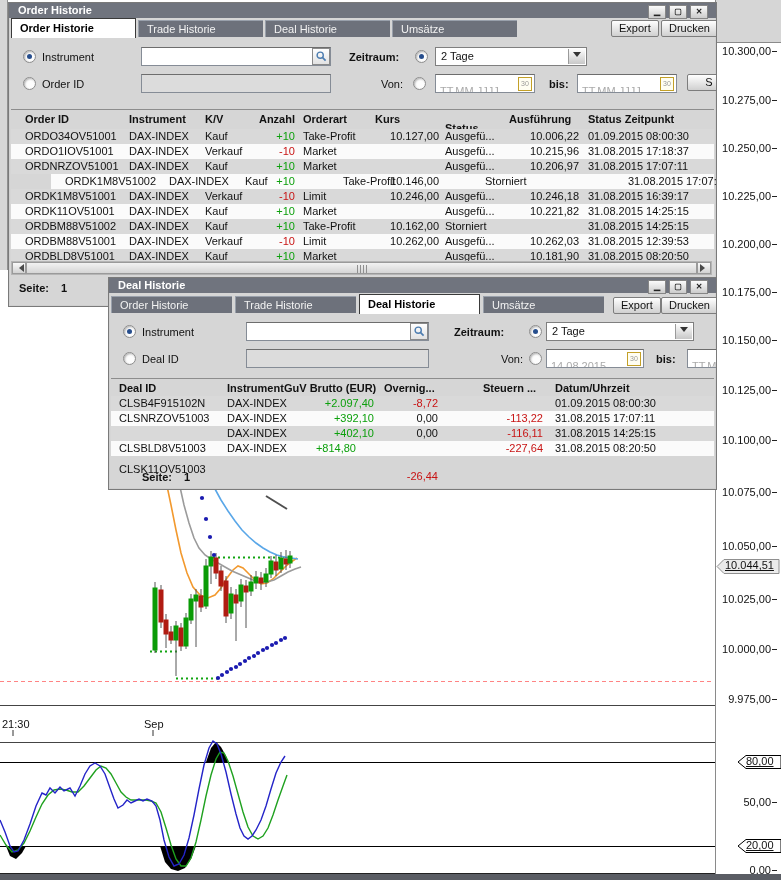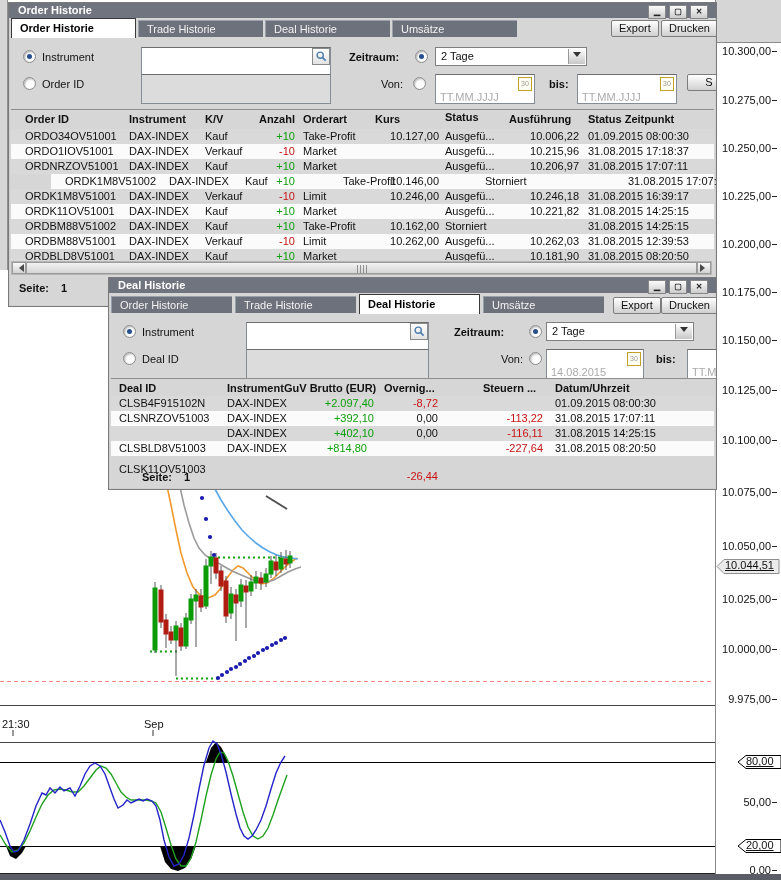--- a/index.html
+++ b/index.html
@@ -30,21 +30,21 @@
   .tabrow{position:absolute;left:0;right:0;height:19px;z-index:2;}
   .tab{position:absolute;top:2px;height:17px;background:#6d717b;color:#f2f2f2;line-height:17px;padding-left:8px;
        box-sizing:border-box;border-left:1px solid #99a0ab;border-top:1px solid #99a0ab;cursor:pointer;white-space:nowrap;overflow:hidden;}
   .tab.active{top:0;height:20px;background:#fff;color:#000;font-weight:bold;border:1px solid #3a3a3a;border-bottom:none;line-height:19px;z-index:3;}
   .btn{position:absolute;height:17px;background:linear-gradient(#ffffff,#d0d0d0);border:1px solid #7d7d7d;border-radius:2px;
        text-align:center;line-height:15px;padding:0 7px;box-sizing:border-box;cursor:pointer;z-index:4;}
   .radio{position:absolute;width:11px;height:11px;border-radius:50%;background:#fdfdfd;border:1px solid #8c8c8c;box-shadow:inset 1px 1px 2px rgba(0,0,0,.3);}
   .radio.sel::after{content:"";position:absolute;left:3px;top:3px;width:5px;height:5px;border-radius:50%;background:#274e8d;}
   .flabel{position:absolute;color:#111;white-space:nowrap;}
   .inp{position:absolute;height:19px;background:#fff;border:1px solid #858c96;border-top-color:#6d6d6d;box-sizing:border-box;
-       line-height:17px;padding:14px 4px;color:#222;white-space:nowrap;overflow:hidden;}
+       line-height:17px;padding:8px 4px;color:#222;white-space:nowrap;overflow:hidden;}
   .inp.disabled{background:#dcdcdc;}
   .inp.ph{color:#aaa;}
   .searchbtn{position:absolute;width:18px;height:17px;background:linear-gradient(#ffffff,#e2e2e2);border:1px solid #8a8a8a;
              display:flex;align-items:center;justify-content:center;cursor:pointer;box-sizing:border-box;}
   .cal{position:absolute;width:14px;height:14px;background:#fffef2;border:1px solid #c3a028;font-size:7px;color:#999;
        text-align:center;line-height:12px;box-sizing:border-box;cursor:pointer;}
   .drop{position:absolute;height:19px;background:#fff;border:1px solid #7f7f7f;box-sizing:border-box;line-height:17px;padding-left:5px;color:#111;}
   .dropbtn{position:absolute;right:1px;top:1px;bottom:1px;width:16px;background:linear-gradient(#fdfdfd,#c8c8c8);
            border-left:1px solid #9a9a9a;display:flex;align-items:center;justify-content:center;cursor:pointer;}
   .tri-down{width:0;height:0;border:4px solid transparent;border-top:5px solid #333;margin-top:4px;}
@@ -264,21 +264,21 @@
     <div class="btn" style="left:678px;top:71px;width:44px;">S</div>
 
     <div class="tzone" id="order-table" style="left:0;top:106px;width:707px;height:150px;">
         <div class="thead" style="top: 0px; height: 20px;">
           <span style="top: 3px; left: 14px;">Order ID</span>
           <span style="top: 3px; left: 118px;">Instrument</span>
           <span style="top: 3px; left: 194px;">K/V</span>
           <span style="top: 3px; right: 419px;">Anzahl</span>
           <span style="top: 3px; left: 292px;">Orderart</span>
           <span style="top: 3px; left: 364px;">Kurs</span>
-          <span style="top: 1px; left: 434px; text-align: right;">Status</span>
+          <span style="top: 12px; left: 434px; text-align: right;">Status</span>
           <span style="top: 3px; left: 498px;">Ausführung</span>
           <span style="top: 3px; left: 577px;">Status Zeitpunkt</span>
         </div>
         <div class="trow shade" style="top: 20px;">
           <span style="left: 14px;">ORDO34OV51001</span>
           <span style="left: 118px;">DAX-INDEX</span>
           <span style="left: 194px;">Kauf</span>
           <span class="pos" style="right: 419px;">+10</span>
           <span style="left: 292px;">Take-Profit</span>
           <span style="right: 275px;">10.127,00</span>
@@ -466,21 +466,21 @@
           <span style="left: 8px; margin-top: 36px;">CLSK11OV51003</span>
           <span style="left: 116px;">DAX-INDEX</span>
           <span class="pos" style="right: 340px;">+402,10</span>
           <span style="right: 276px;">0,00</span>
           <span class="neg" style="right: 171px;">-116,11</span>
           <span style="left: 444px;">31.08.2015 14:25:15</span>
         </div>
         <div class="trow lite" style="top: 63px;">
           <span style="left: 8px;">CLSBLD8V51003</span>
           <span style="left: 116px;">DAX-INDEX</span>
-          <span class="pos" style="right: 347px; margin-left: 40px;">+814,80</span>
+          <span class="pos" style="right: 358px; margin-left: 40px;">+814,80</span>
           <span class="neg" style="right: 276px; margin-top: 28px;">-26,44</span>
           <span class="neg" style="right: 171px;">-227,64</span>
           <span style="left: 444px;">31.08.2015 08:20:50</span>
         </div>
       </div>
 
     <div class="pglabel" style="left:33px;top:193px;">Seite:</div>
     <div class="pglabel" style="left:75px;top:193px;">1</div>
   </div>
 

